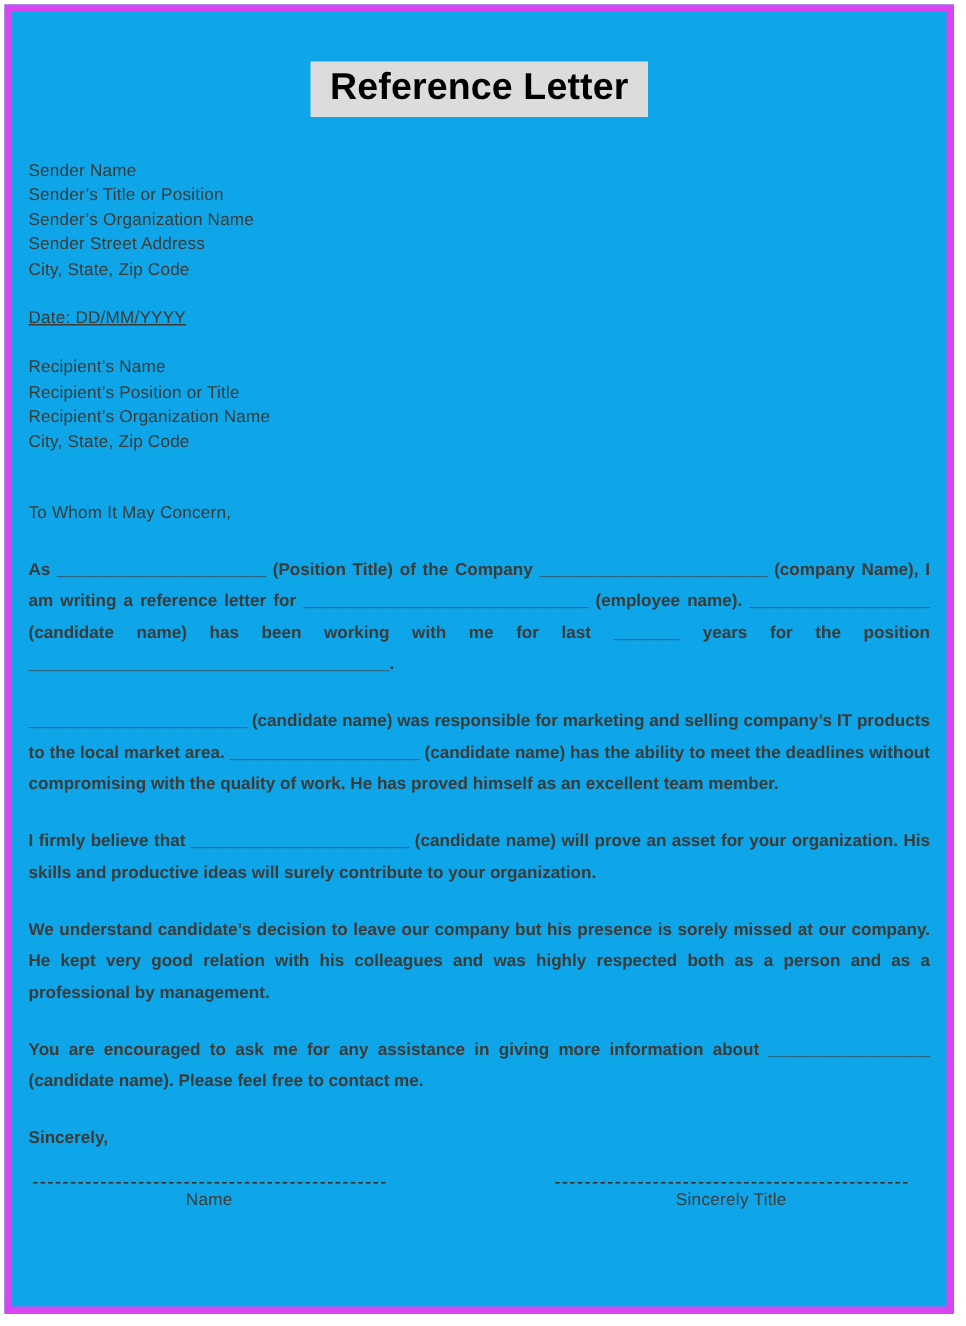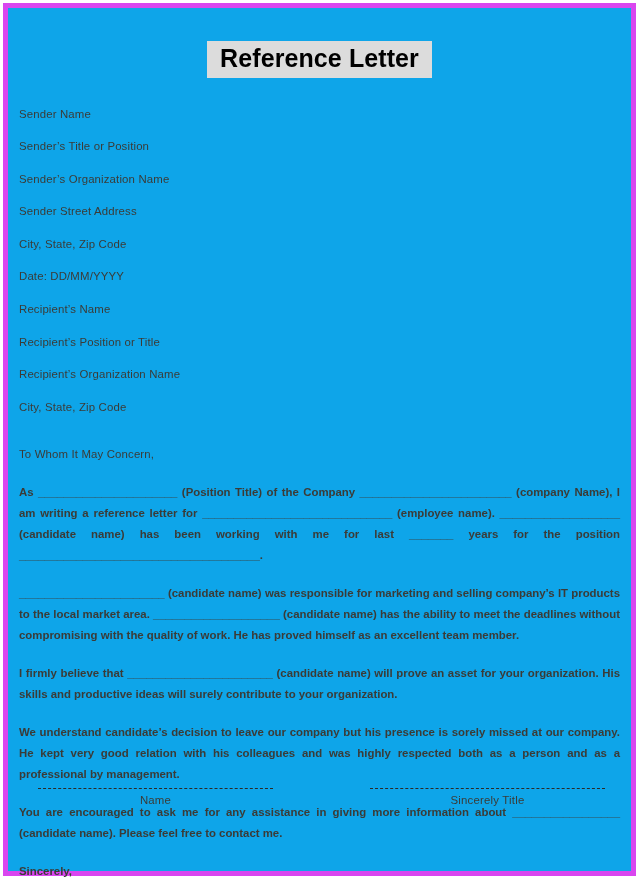--- a/index.html
+++ b/index.html
@@ -52,25 +52,24 @@
   .block {
     margin-left: 11px;
     margin-right: 11px;
     color: #3b3b37;
     font-size: 11.4px;
     line-height: 16.6px;
   }
   .addr-line {
     white-space: pre;
     letter-spacing: 0.15px;
-    margin-top: 16px;
   }
 
   .sender-block { margin-top: 28px; }
-  .date-block   { margin-top: 16px; }
+  .date-block   { margin-top: 16px; text-decoration: underline; }
   .recipient-block { margin-top: 16px; }
   .salutation-block { margin-top: 31px; }
 
   .para {
     margin-left: 11px;
     margin-right: 11px;
     color: #3b3b37;
     font-size: 11.4px;
     line-height: 21px;
     text-align: justify;
@@ -84,21 +83,21 @@
   .closing { margin-top: 17px; text-align: left; }
 
   
   .sig-row {
     position: absolute;
     left: 0;
     right: 0;
     top: 780px;
     display: flex;
     justify-content: space-between;
-    padding: 0 26px 0 30px;
+    padding: 0 26px 0 14px;
     box-sizing: border-box;
   }
   .sig-col {
     width: 235px;
     text-align: center;
   }
   .sig-col.right { width: 235px; }
   .sig-line {
     height: 0;
     border-top: 1.4px dashed #2b2b28;

